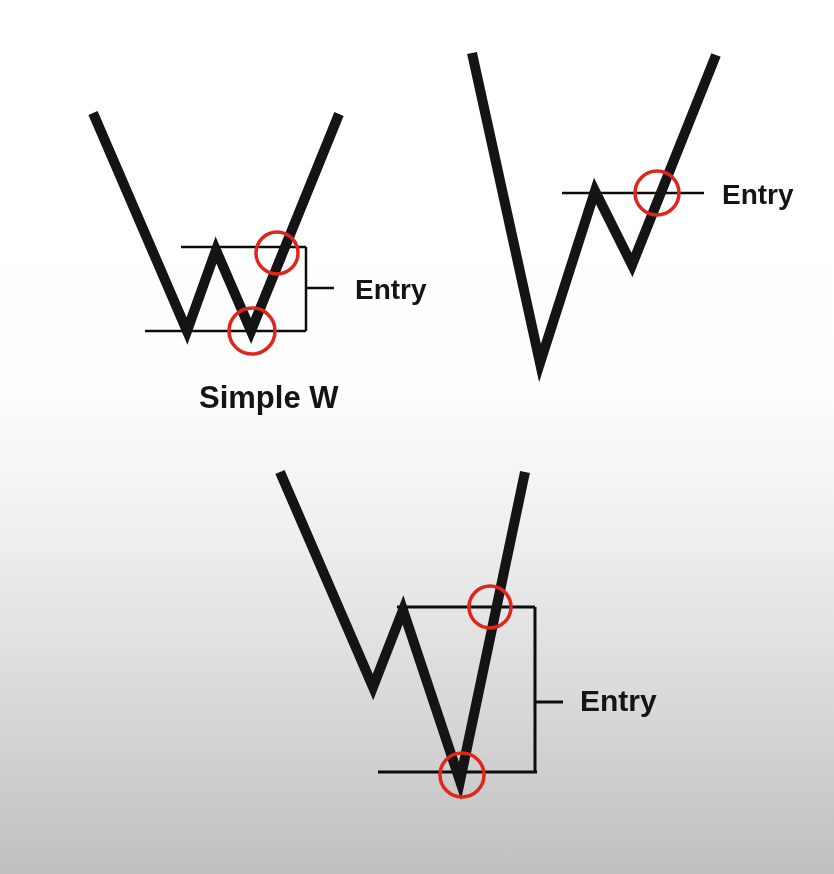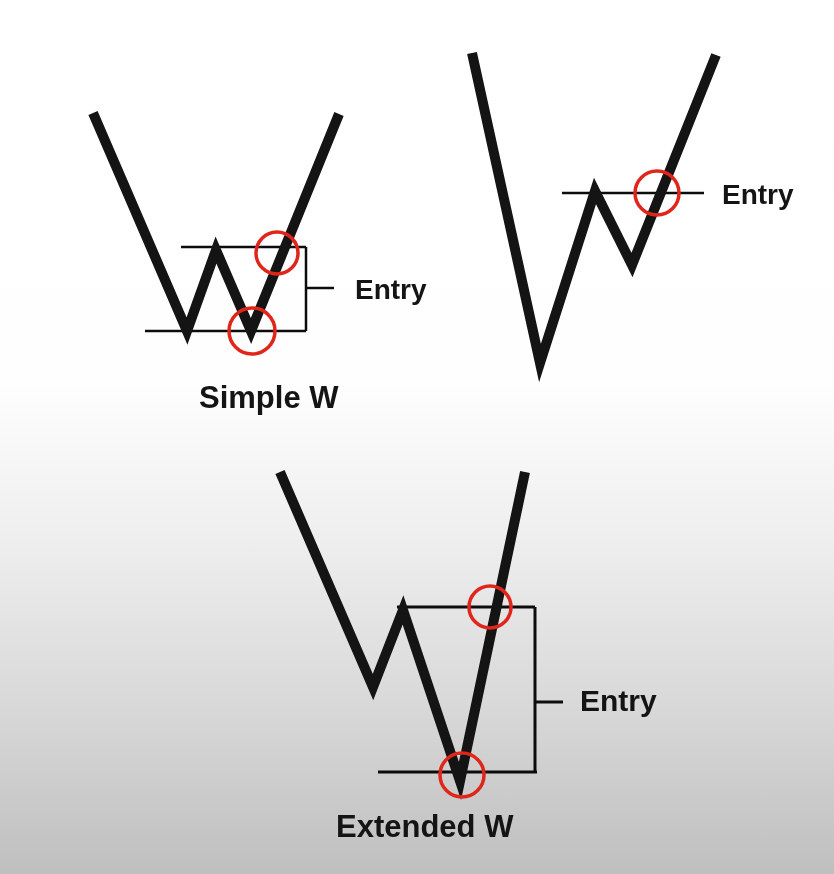--- a/index.html
+++ b/index.html
@@ -70,15 +70,14 @@
 
   <div class="label entry-label" style="left:355px; top:276px;">Entry</div>
 
   <div class="label entry-label" style="left:722px; top:181px;">Entry</div>
 
   <div class="label entry-label large" style="left:580px; top:686px;">Entry</div>
 
   <div class="label caption" style="left:166px; top:382px;margin-left:33px;">Simple W</div>
 
 
-  <div class="label caption" style="left:336px; top:811px;">Extended W</div>
 
 </div>
 
 </body></html>

